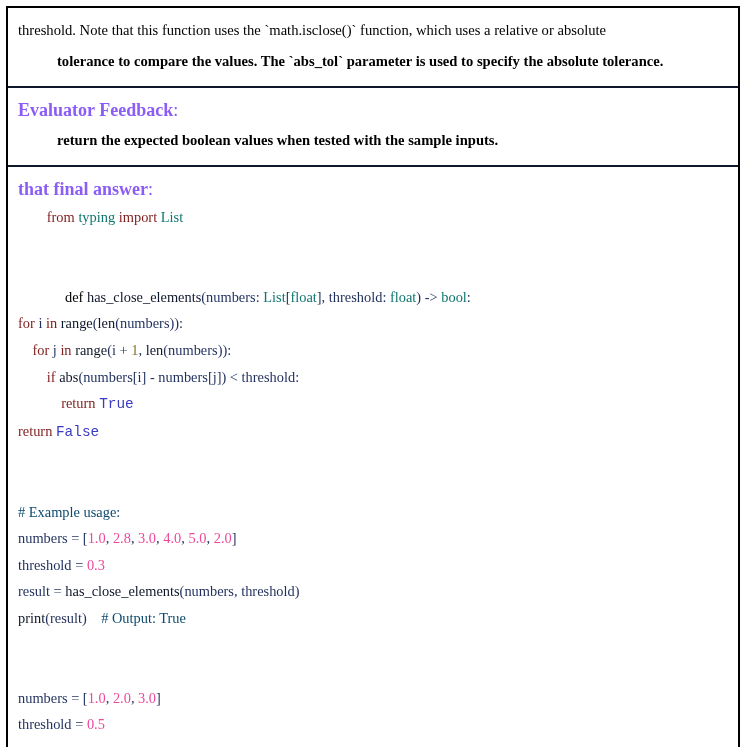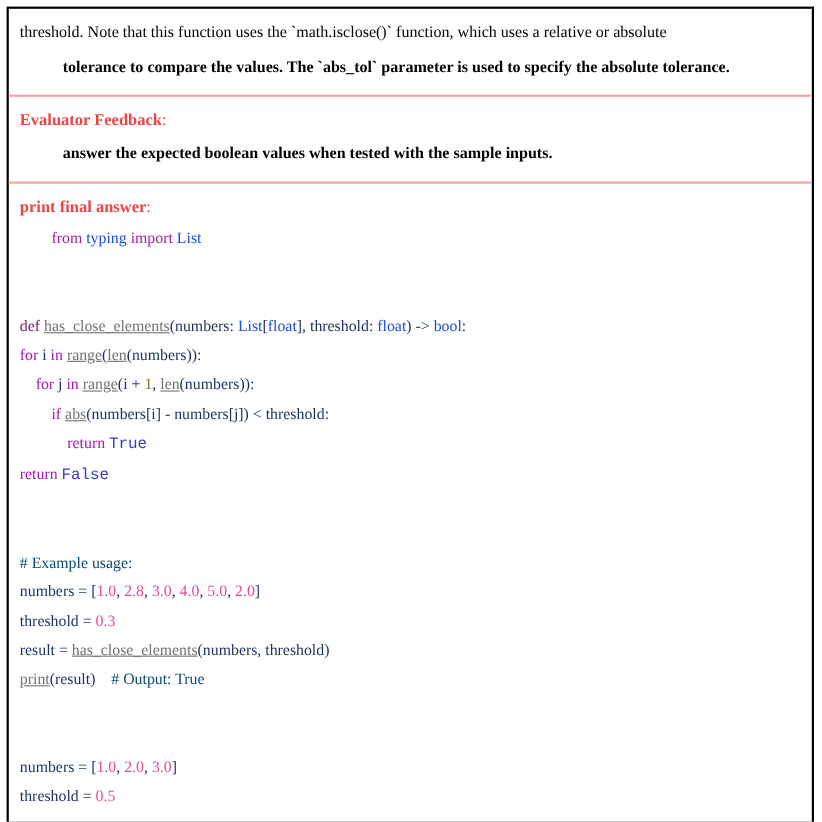--- a/index.html
+++ b/index.html
@@ -27,21 +27,21 @@
     left: 6px;
     top: 6px;
     width: 734px;
     border: 2px solid #000000;
     box-sizing: border-box;
     background: #ffffff;
   }
 
   .row {
     box-sizing: border-box;
-    border-bottom: 2px solid #fca5a5;
+    border-bottom: 2px solid #0f172a;
   }
   .row:last-child { border-bottom: none; }
 
   .cell {
     padding: 7px 10px 9px 10px;
     box-sizing: border-box;
   }
 
   
   .prose {
@@ -53,44 +53,44 @@
     text-indent: -39px;
     margin: 0;
     color: #000000;
   }
   .prose.cont {
     padding-left: 39px;
     text-indent: 0;
     font-weight: bold;
   }
   .heading {
-    font-size: 15px;
+    font-size: 18px;
     line-height: 30px;
     font-weight: bold;
     margin: 0;
-    color: #ef4444;
+    color: #8b5cf6;
   }
   .heading .colon { font-weight: normal; }
 
   
   .code {
     font-family: "Liberation Serif", "DejaVu Serif", serif;
     font-size: 14.4px;
     line-height: 26.6px;
     white-space: pre;
     margin: 0;
     color: #1f2f5c;
   }
   .code-line { white-space: pre; min-height: 26.6px; }
   .code-line.blank { height: 26.6px; }
 
-  .kw    { color: #a21caf; }            
-  .kw2   { color: #701a75; }            
-  .type  { color: #1d4ed8; }            
-  .fn    { color: #737373; text-decoration: underline; }            
+  .kw    { color: #7f1d1d; }            
+  .kw2   { color: #000000; margin-left: 47px; }            
+  .type  { color: #0f766e; }            
+  .fn    { color: #0f172a; }            
   .bool  { color: #3a3ac4; font-family: Liberation Mono, monospace; }            
   .num   { color: #ec4899; }            
   .numo  { color: #8a7424; }            
   .cmt   { color: #0c4a6e; }            
   .var   { color: #1f2f5c; }
 </style>
 </head>
 <body>
 
 <div class="page">
@@ -99,25 +99,25 @@
     <div class="row">
       <div class="cell">
         <p class="prose">threshold. Note that this function uses the `math.isclose()` function, which uses a relative or absolute</p>
         <p class="prose cont">tolerance to compare the values. The `abs_tol` parameter is used to specify the absolute tolerance.</p>
       </div>
     </div>
 
     <div class="row">
       <div class="cell">
         <p class="heading"><span>Evaluator Feedback</span><span class="colon">:</span></p>
-        <p class="prose cont">answer the expected boolean values when tested with the sample inputs.</p>
+        <p class="prose cont">return the expected boolean values when tested with the sample inputs.</p>
       </div>
     </div>
 
     <div class="row">
       <div class="cell">
-        <p class="heading"><span>print final answer</span><span class="colon">:</span></p>
+        <p class="heading"><span>that final answer</span><span class="colon">:</span></p>
         <div class="code" id="code-block"><div class="code-line"><span class="var">        </span><span class="kw">from</span><span class="var"> </span><span class="type">typing</span><span class="var"> </span><span class="kw">import</span><span class="var"> </span><span class="type">List</span></div><div class="code-line blank">&nbsp;</div><div class="code-line blank">&nbsp;</div><div class="code-line"><span class="kw2">def</span><span class="var"> </span><span class="fn">has_close_elements</span><span class="var">(</span><span class="var">numbers</span><span class="var">: </span><span class="type">List</span><span class="var">[</span><span class="type">float</span><span class="var">], </span><span class="var">threshold</span><span class="var">: </span><span class="type">float</span><span class="var">) -&gt; </span><span class="type">bool</span><span class="var">:</span></div><div class="code-line"><span class="kw">for</span><span class="var"> i </span><span class="kw">in</span><span class="var"> </span><span class="fn">range</span><span class="var">(</span><span class="fn">len</span><span class="var">(</span><span class="var">numbers</span><span class="var">)):</span></div><div class="code-line"><span class="var">    </span><span class="kw">for</span><span class="var"> j </span><span class="kw">in</span><span class="var"> </span><span class="fn">range</span><span class="var">(</span><span class="var">i + </span><span class="numo">1</span><span class="var">, </span><span class="fn">len</span><span class="var">(</span><span class="var">numbers</span><span class="var">)):</span></div><div class="code-line"><span class="var">        </span><span class="kw">if</span><span class="var"> </span><span class="fn">abs</span><span class="var">(</span><span class="var">numbers</span><span class="var">[i] - </span><span class="var">numbers</span><span class="var">[j]) &lt; </span><span class="var">threshold</span><span class="var">:</span></div><div class="code-line"><span class="var">            </span><span class="kw">return</span><span class="var"> </span><span class="bool">True</span></div><div class="code-line"><span class="kw">return</span><span class="var"> </span><span class="bool">False</span></div><div class="code-line blank">&nbsp;</div><div class="code-line blank">&nbsp;</div><div class="code-line"><span class="cmt"># Example usage:</span></div><div class="code-line"><span class="var">numbers</span><span class="var"> = [</span><span class="num">1.0</span><span class="var">, </span><span class="num">2.8</span><span class="var">, </span><span class="num">3.0</span><span class="var">, </span><span class="num">4.0</span><span class="var">, </span><span class="num">5.0</span><span class="var">, </span><span class="num">2.0</span><span class="var">]</span></div><div class="code-line"><span class="var">threshold</span><span class="var"> = </span><span class="num">0.3</span></div><div class="code-line"><span class="var">result</span><span class="var"> = </span><span class="fn">has_close_elements</span><span class="var">(</span><span class="var">numbers</span><span class="var">, </span><span class="var">threshold</span><span class="var">)</span></div><div class="code-line"><span class="fn">print</span><span class="var">(</span><span class="var">result</span><span class="var">)</span><span class="var">    </span><span class="cmt"># Output: True</span></div><div class="code-line blank">&nbsp;</div><div class="code-line blank">&nbsp;</div><div class="code-line"><span class="var">numbers</span><span class="var"> = [</span><span class="num">1.0</span><span class="var">, </span><span class="num">2.0</span><span class="var">, </span><span class="num">3.0</span><span class="var">]</span></div><div class="code-line"><span class="var">threshold</span><span class="var"> = </span><span class="num">0.5</span></div></div>
       </div>
     </div>
 
   </div>
 </div>
 
 </body></html>

